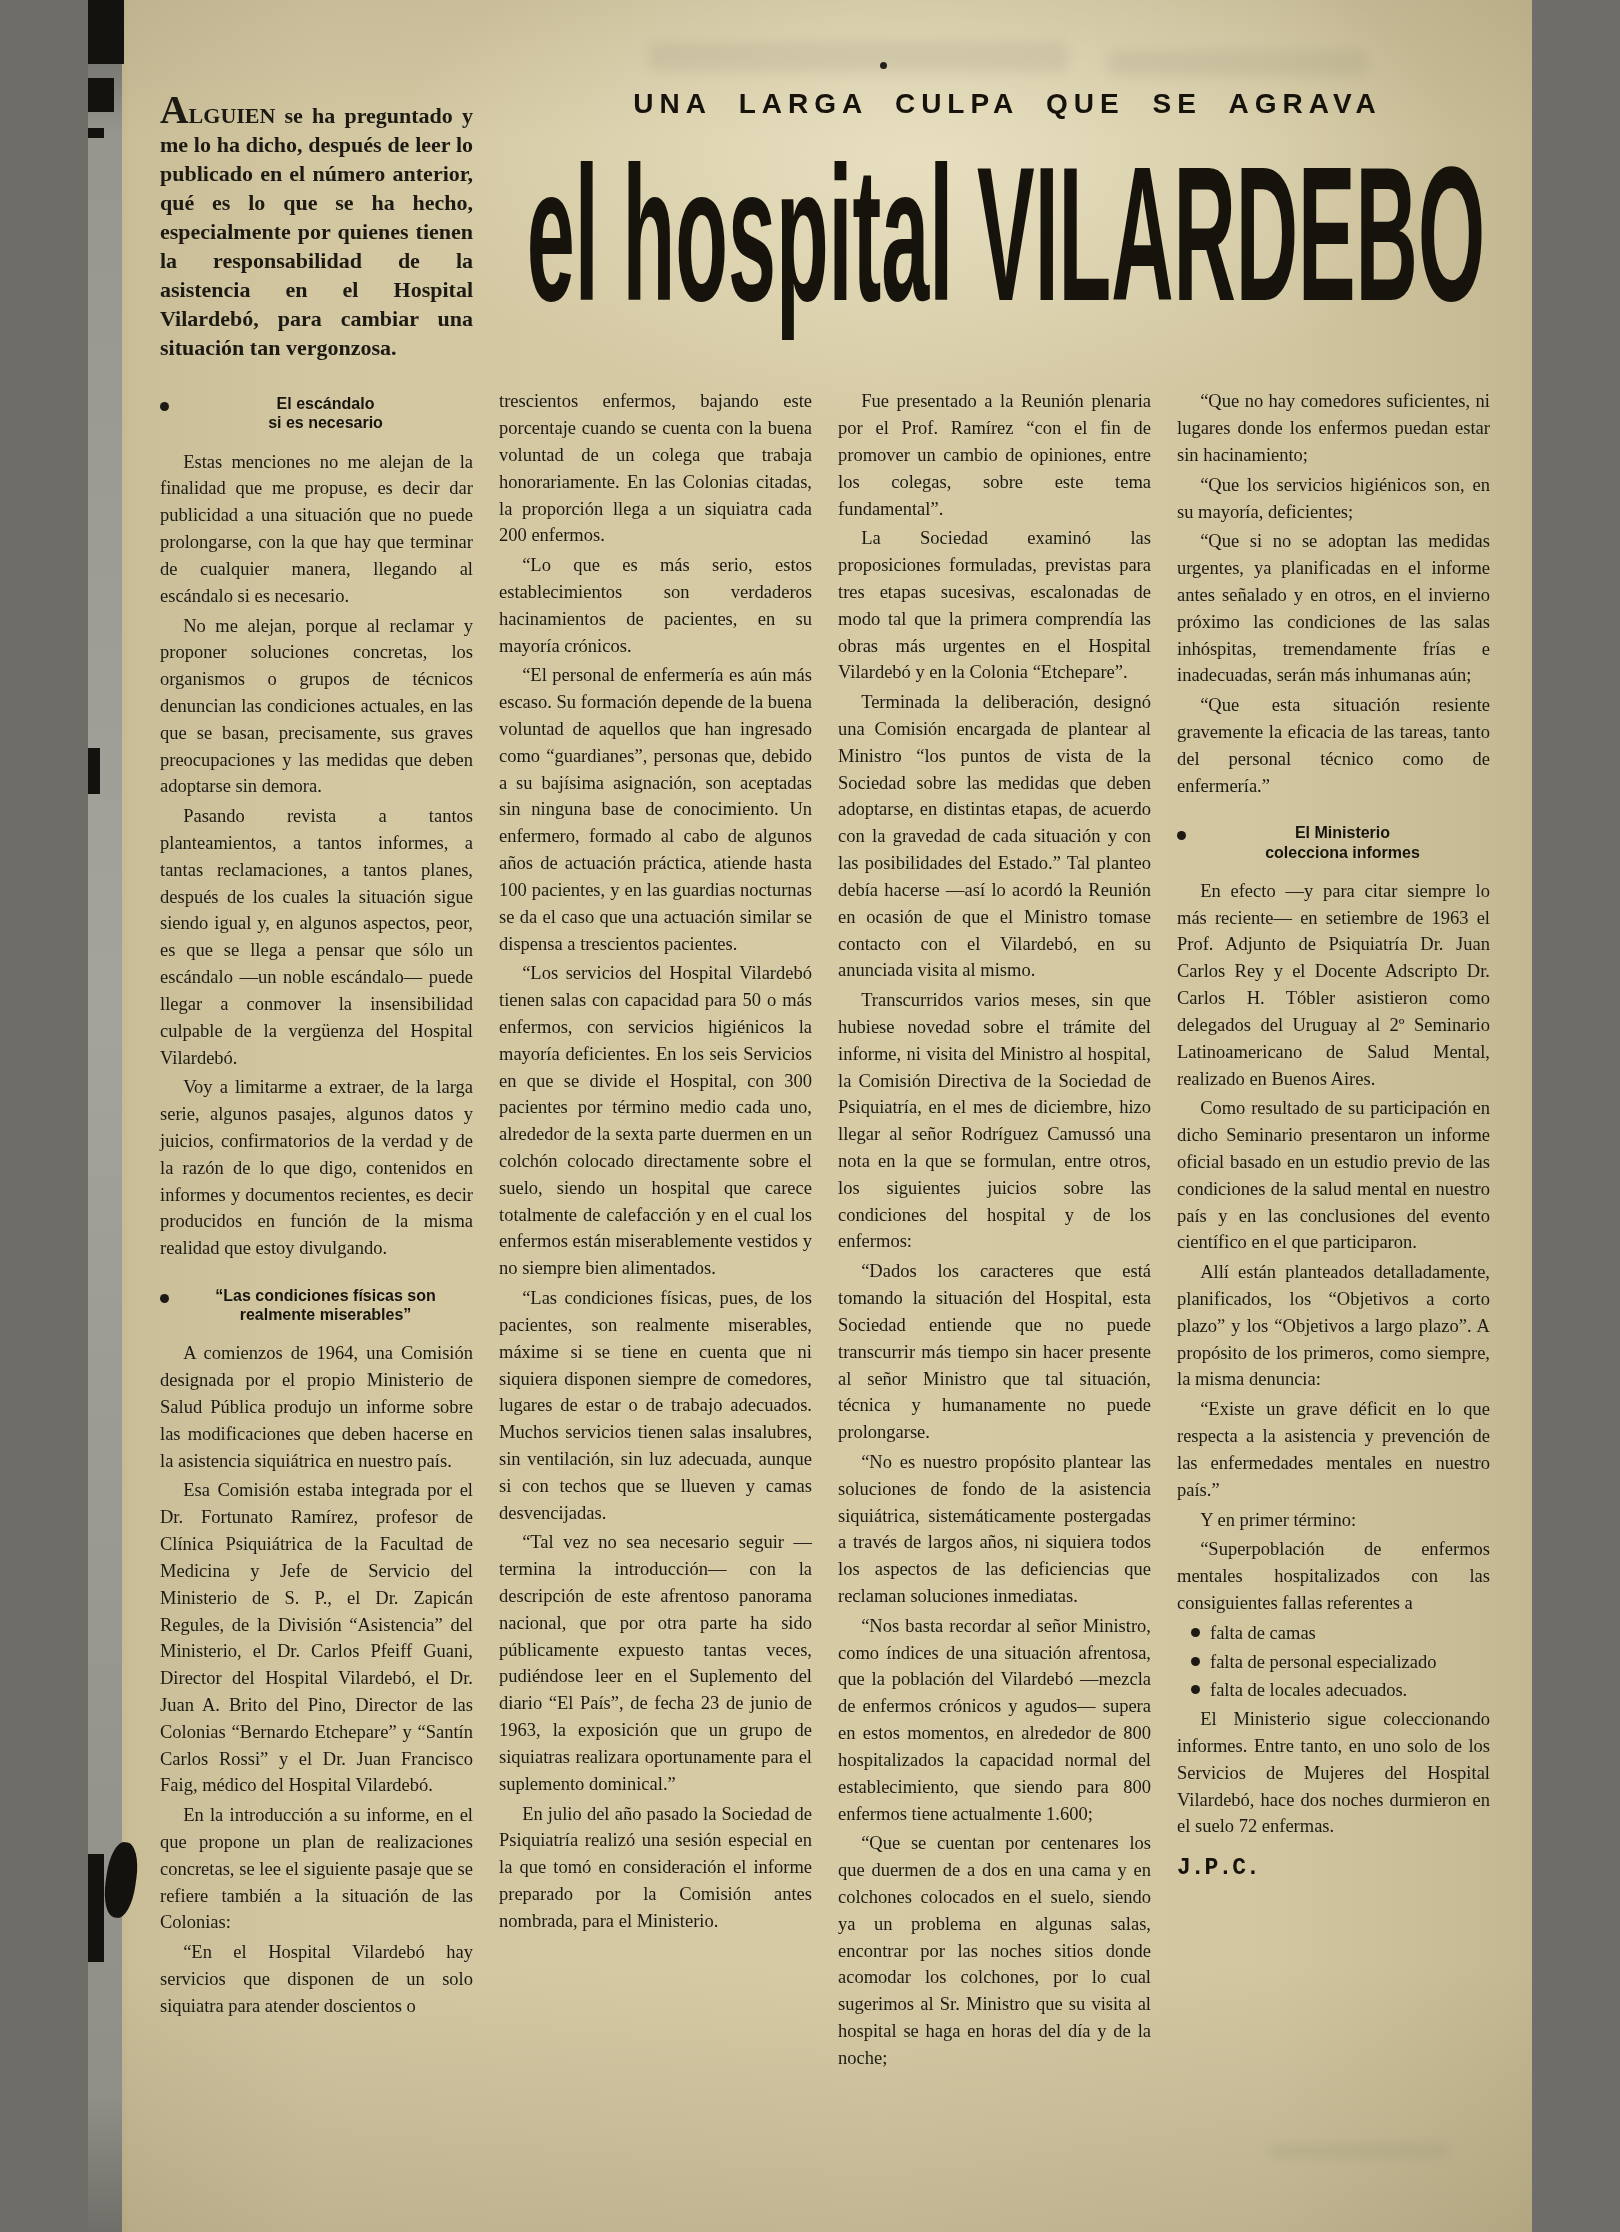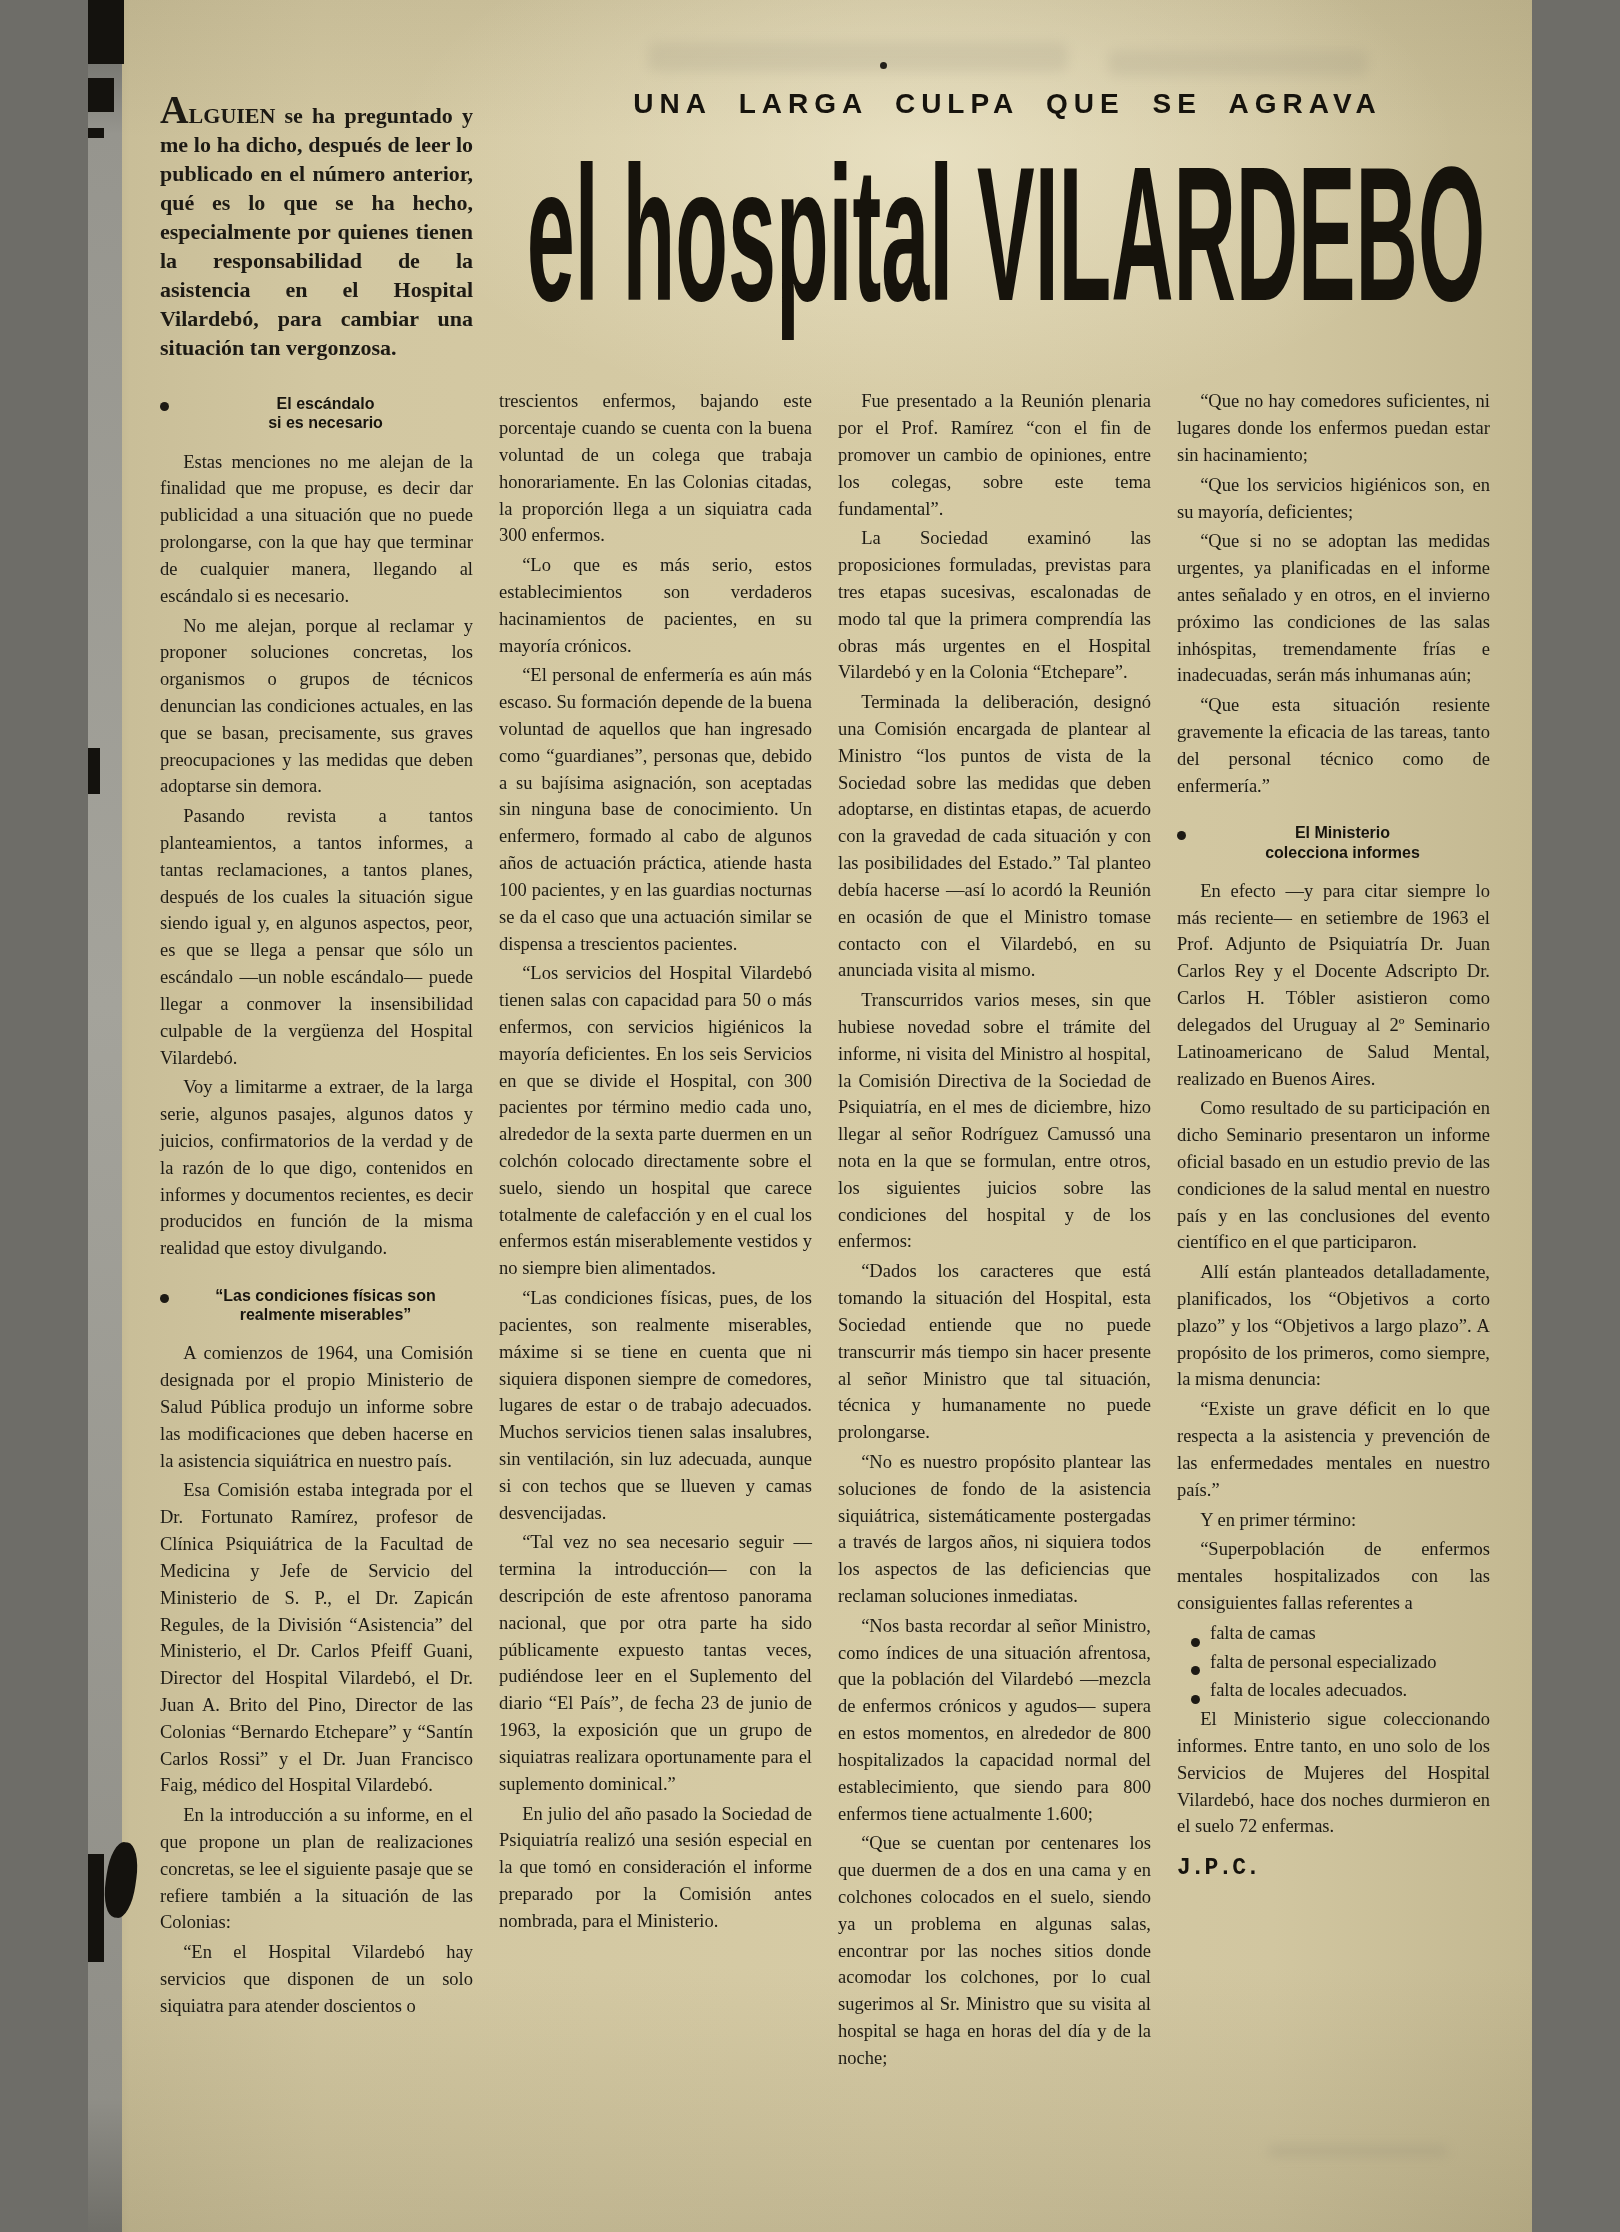--- a/index.html
+++ b/index.html
@@ -54,21 +54,21 @@
 
   .col-heading {
     position:relative; font-family:"Liberation Sans", sans-serif; font-weight:bold;
     font-size:16px; line-height:1.2; text-align:center;
     margin:24px 0 16px; padding-left:18px; color:#17140e;
   }
   .col-heading.first { margin-top:6px; }
   .hdot { position:absolute; left:0; top:8px; width:9px; height:9px; border-radius:50%; background:#1d1a14; }
   .htext { white-space:pre-line; }
 
-  .bullet-line { display:flex; gap:10px; padding-left:14px; margin:2px 0; text-align:left;align-items:flex-end; }
+  .bullet-line { display:flex; gap:10px; padding-left:14px; margin:2px 0; text-align:left; }
   .bdot { width:9px; height:9px; border-radius:50%; background:#1d1a14; flex:none; margin-top:8px; }
 
   .signature {
     font-family:Liberation Mono, monospace; font-weight:bold;
     font-size:23px; text-align:left; padding-right:16px; margin-top:12px; color:#16130d;
   }
 </style>
 </head>
 <body>
 
@@ -106,21 +106,21 @@
         <p class="body-para">No me alejan, porque al reclamar y proponer soluciones concretas, los organismos o grupos de técnicos denuncian las condiciones actuales, en las que se basan, precisamente, sus graves preocupaciones y las medidas que deben adoptarse sin demora.</p>
         <p class="body-para">Pasando revista a tantos planteamientos, a tantos informes, a tantas reclamaciones, a tantos planes, después de los cuales la situación sigue siendo igual y, en algunos aspectos, peor, es que se llega a pensar que sólo un escándalo —un noble escándalo— puede llegar a conmover la insensibilidad culpable de la vergüenza del Hospital Vilardebó.</p>
         <p class="body-para">Voy a limitarme a extraer, de la larga serie, algunos pasajes, algunos datos y juicios, confirmatorios de la verdad y de la razón de lo que digo, contenidos en informes y documentos recientes, es decir producidos en función de la misma realidad que estoy divulgando.</p>
         <div class="col-heading"><span class="hdot"></span><span class="htext">“Las condiciones físicas son realmente miserables”</span></div>
         <p class="body-para">A comienzos de 1964, una Comisión designada por el propio Ministerio de Salud Pública produjo un informe sobre las modificaciones que deben hacerse en la asistencia siquiátrica en nuestro país.</p>
         <p class="body-para">Esa Comisión estaba integrada por el Dr. Fortunato Ramírez, profesor de Clínica Psiquiátrica de la Facultad de Medicina y Jefe de Servicio del Ministerio de S. P., el Dr. Zapicán Regules, de la División “Asistencia” del Ministerio, el Dr. Carlos Pfeiff Guani, Director del Hospital Vilardebó, el Dr. Juan A. Brito del Pino, Director de las Colonias “Bernardo Etchepare” y “Santín Carlos Rossi” y el Dr. Juan Francisco Faig, médico del Hospital Vilardebó.</p>
         <p class="body-para">En la introducción a su informe, en el que propone un plan de realizaciones concretas, se lee el siguiente pasaje que se refiere también a la situación de las Colonias:</p>
         <p class="body-para">“En el Hospital Vilardebó hay servicios que disponen de un solo siquiatra para atender doscientos o</p>
       </div>
     <div class="col c2">
-        <p class="body-para noindent">trescientos enfermos, bajando este porcentaje cuando se cuenta con la buena voluntad de un colega que trabaja honorariamente. En las Colonias citadas, la proporción llega a un siquiatra cada 300 enfermos.</p>
+        <p class="body-para noindent">trescientos enfermos, bajando este porcentaje cuando se cuenta con la buena voluntad de un colega que trabaja honorariamente. En las Colonias citadas, la proporción llega a un siquiatra cada 200 enfermos.</p>
         <p class="body-para">“Lo que es más serio, estos establecimientos son verdaderos hacinamientos de pacientes, en su mayoría crónicos.</p>
         <p class="body-para">“El personal de enfermería es aún más escaso. Su formación depende de la buena voluntad de aquellos que han ingresado como “guardianes”, personas que, debido a su bajísima asignación, son aceptadas sin ninguna base de conocimiento. Un enfermero, formado al cabo de algunos años de actuación práctica, atiende hasta 100 pacientes, y en las guardias nocturnas se da el caso que una actuación similar se dispensa a trescientos pacientes.</p>
         <p class="body-para">“Los servicios del Hospital Vilardebó tienen salas con capacidad para 50 o más enfermos, con servicios higiénicos la mayoría deficientes. En los seis Servicios en que se divide el Hospital, con 300 pacientes por término medio cada uno, alrededor de la sexta parte duermen en un colchón colocado directamente sobre el suelo, siendo un hospital que carece totalmente de calefacción y en el cual los enfermos están miserablemente vestidos y no siempre bien alimentados.</p>
         <p class="body-para">“Las condiciones físicas, pues, de los pacientes, son realmente miserables, máxime si se tiene en cuenta que ni siquiera disponen siempre de comedores, lugares de estar o de trabajo adecuados. Muchos servicios tienen salas insalubres, sin ventilación, sin luz adecuada, aunque si con techos que se llueven y camas desvencijadas.</p>
         <p class="body-para">“Tal vez no sea necesario seguir —termina la introducción— con la descripción de este afrentoso panorama nacional, que por otra parte ha sido públicamente expuesto tantas veces, pudiéndose leer en el Suplemento del diario “El País”, de fecha 23 de junio de 1963, la exposición que un grupo de siquiatras realizara oportunamente para el suplemento dominical.”</p>
         <p class="body-para">En julio del año pasado la Sociedad de Psiquiatría realizó una sesión especial en la que tomó en consideración el informe preparado por la Comisión antes nombrada, para el Ministerio.</p>
       </div>
     <div class="col c3">
         <p class="body-para">Fue presentado a la Reunión plenaria por el Prof. Ramírez “con el fin de promover un cambio de opiniones, entre los colegas, sobre este tema fundamental”.</p>
         <p class="body-para">La Sociedad examinó las proposiciones formuladas, previstas para tres etapas sucesivas, escalonadas de modo tal que la primera comprendía las obras más urgentes en el Hospital Vilardebó y en la Colonia “Etchepare”.</p>

